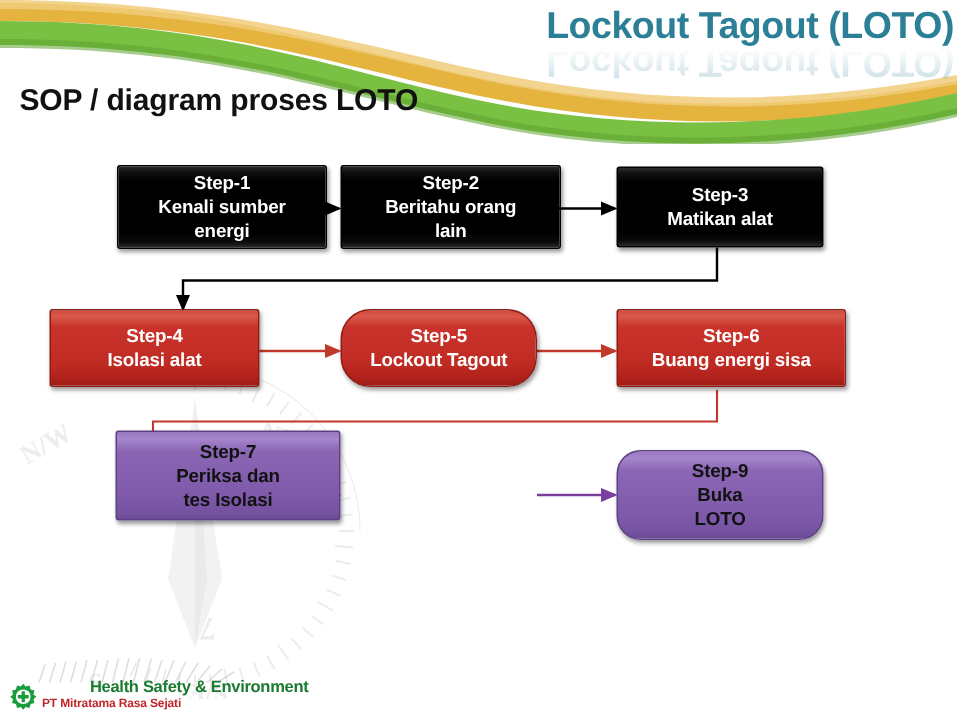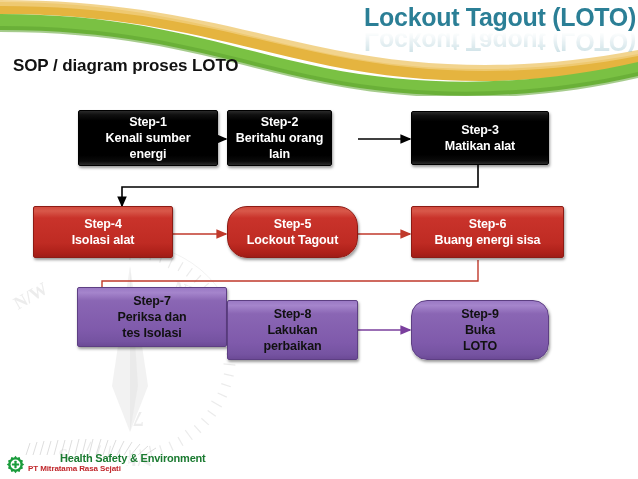--- a/index.html
+++ b/index.html
@@ -49,21 +49,21 @@
     transform:scaleY(-1);
     opacity:.30;
     -webkit-mask-image:linear-gradient(to top, rgba(0,0,0,0) 5%, rgba(0,0,0,.85) 95%);
     mask-image:linear-gradient(to top, rgba(0,0,0,0) 5%, rgba(0,0,0,.85) 95%);
     pointer-events:none;
   }
 
   
   #subtitle{
     position:absolute;left:13px;top:56px;
-    font-size:17px;font-weight:bold;color:#111;
+    font-size:20px;font-weight:bold;color:#111;
     letter-spacing:-0.1px;
   }
 
   
   #watermark{
     position:absolute;left:12px;top:236px;width:236px;height:230px;
     opacity:.30;pointer-events:none;
   }
 
   
@@ -232,21 +232,21 @@
     <line x1="173" y1="330" x2="226" y2="330" stroke="#7a3f9d" stroke-width="1.6" marker-end="url(#ah-purple)"></line>
     <line x1="358" y1="330" x2="410" y2="330" stroke="#7a3f9d" stroke-width="1.6" marker-end="url(#ah-purple)"></line>
   </svg>
 
   <div class="node black" style="left:33px;top:110px;width:140px;height:56px;margin-left:45px;">
     <span class="ln">Step-1</span>
     <span class="ln">Kenali sumber</span>
     <span class="ln">energi</span>
   </div>
 
-  <div class="node black" style="left:227px;top:110px;width:105px;height:56px;text-align:right;">
+  <div class="node black" style="left:227px;top:110px;width:147px;height:56px;text-align:right;">
     <span class="ln">Step-2</span>
     <span class="ln">Beritahu orang</span>
     <span class="ln">lain</span>
   </div>
 
   <div class="node black" style="left:411px;top:111px;width:138px;height:54px;">
     <span class="ln">Step-3</span>
     <span class="ln">Matikan alat</span>
   </div>
 
@@ -264,25 +264,20 @@
     <span class="ln">Step-6</span>
     <span class="ln">Buang energi sisa</span>
   </div>
 
   <div class="node purple" style="left:33px;top:287px;width:150px;height:60px;margin-left:44px;">
     <span class="ln">Step-7</span>
     <span class="ln">Periksa dan</span>
     <span class="ln">tes Isolasi</span>
   </div>
 
-  <div class="node purple" style="left:227px;top:300px;width:131px;height:60px;">
-    <span class="ln">Step-8</span>
-    <span class="ln">Lakukan</span>
-    <span class="ln">perbaikan</span>
-  </div>
 
   <div class="node purple" style="left:411px;top:300px;width:138px;height:60px;border-radius:16px;">
     <span class="ln">Step-9</span>
     <span class="ln">Buka</span>
     <span class="ln">LOTO</span>
   </div>
 
   <div id="footer">
     <svg id="footer-hatch" viewBox="0 0 150 18" xmlns="http://www.w3.org/2000/svg">
       <g stroke="#bcbcbc" stroke-width="1">

